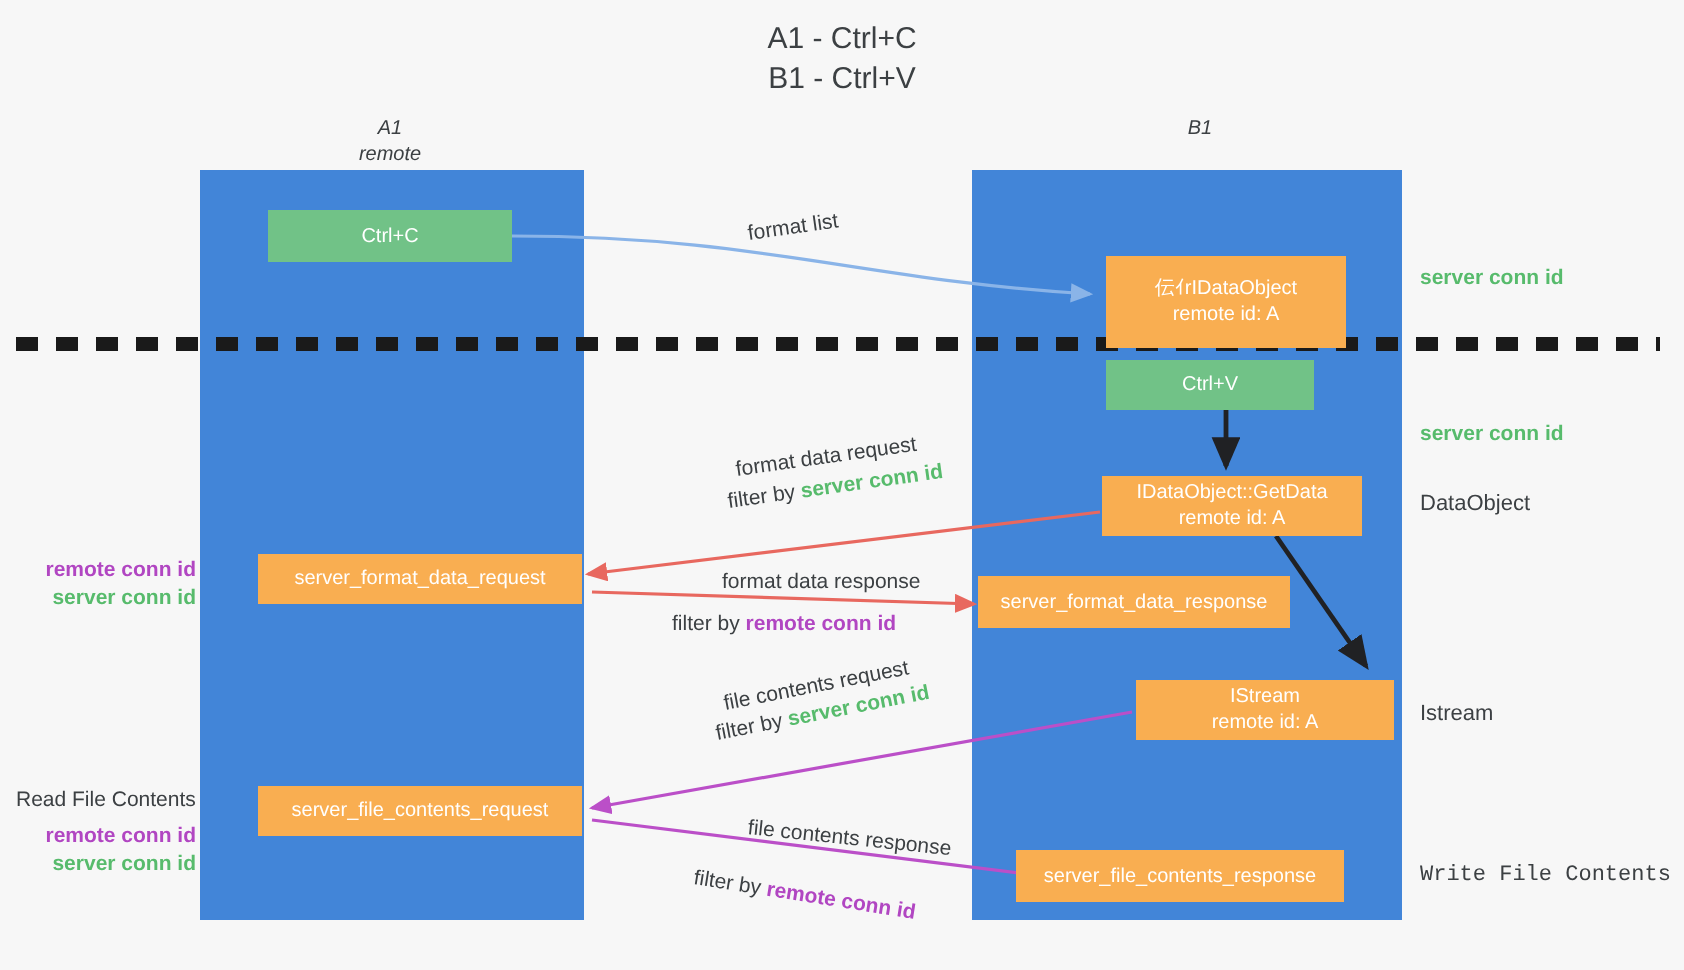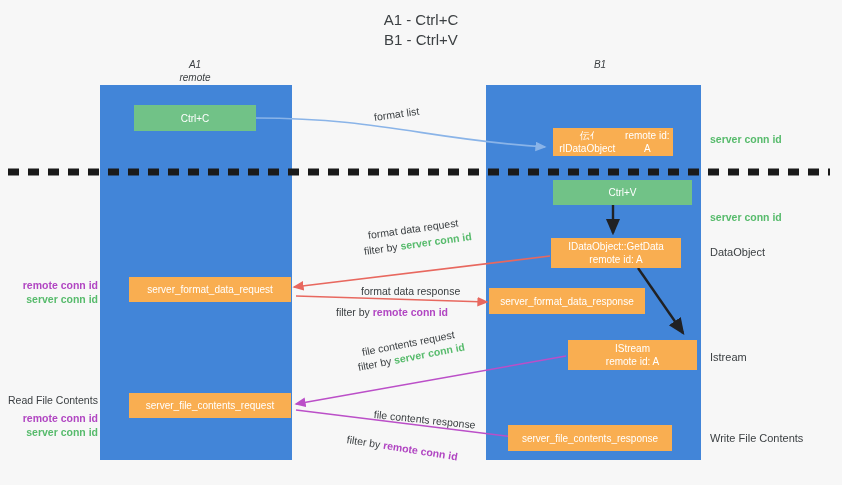--- a/index.html
+++ b/index.html
@@ -114,26 +114,26 @@
   </div>
 
   <div class="abs box orange" style="left:129px;top:277px;width:162px;height:25px;">
     <span>server_format_data_request</span>
   </div>
 
   <div class="abs box orange" style="left:129px;top:393px;width:162px;height:25px;">
     <span>server_file_contents_request</span>
   </div>
 
-  <div class="abs box orange" style="left:553px;top:128px;width:120px;height:28px;flex-direction:row;">
+  <div class="abs box orange" style="left:553px;top:128px;width:120px;height:46px;flex-direction:column;">
     <span>伝ｲrIDataObject</span>
     <span>remote id: A</span>
   </div>
 
-  <div class="abs box green" style="left:553px;top:180px;width:139px;height:25px;">
+  <div class="abs box green" style="left:553px;top:180px;width:104px;height:25px;">
     <span>Ctrl+V</span>
   </div>
 
   <div class="abs box orange" style="left:551px;top:238px;width:130px;height:30px;flex-direction:column;">
     <span>IDataObject::GetData</span>
     <span>remote id: A</span>
   </div>
 
   <div class="abs box orange" style="left:489px;top:288px;width:156px;height:26px;">
     <span>server_format_data_response</span>
@@ -185,21 +185,21 @@
   </div>
 
   <div class="abs lbl green-t" style="left:710px;top:132px;">server conn id</div>
 
   <div class="abs lbl green-t" style="left:710px;top:210px;">server conn id</div>
 
   <div class="abs right-lbl" style="left:710px;top:245px;">DataObject</div>
 
   <div class="abs right-lbl" style="left:710px;top:350px;">Istream</div>
 
-  <div class="abs right-lbl" style="left:710px;top:431px;">Write File Contents</div>
+  <div class="abs right-lbl" style="left:710px;top:431px;font-family:Liberation Mono, monospace;">Write File Contents</div>
 
   <div class="abs" style="left:8px;top:278px;width:90px;text-align:right;">
     <div class="lbl purple-t">remote conn id</div>
     <div class="lbl green-t">server conn id</div>
   </div>
 
   <div class="abs lbl dark-t" style="left:8px;top:393px;">Read File Contents</div>
 
   <div class="abs" style="left:8px;top:411px;width:90px;text-align:right;">
     <div class="lbl purple-t">remote conn id</div>

